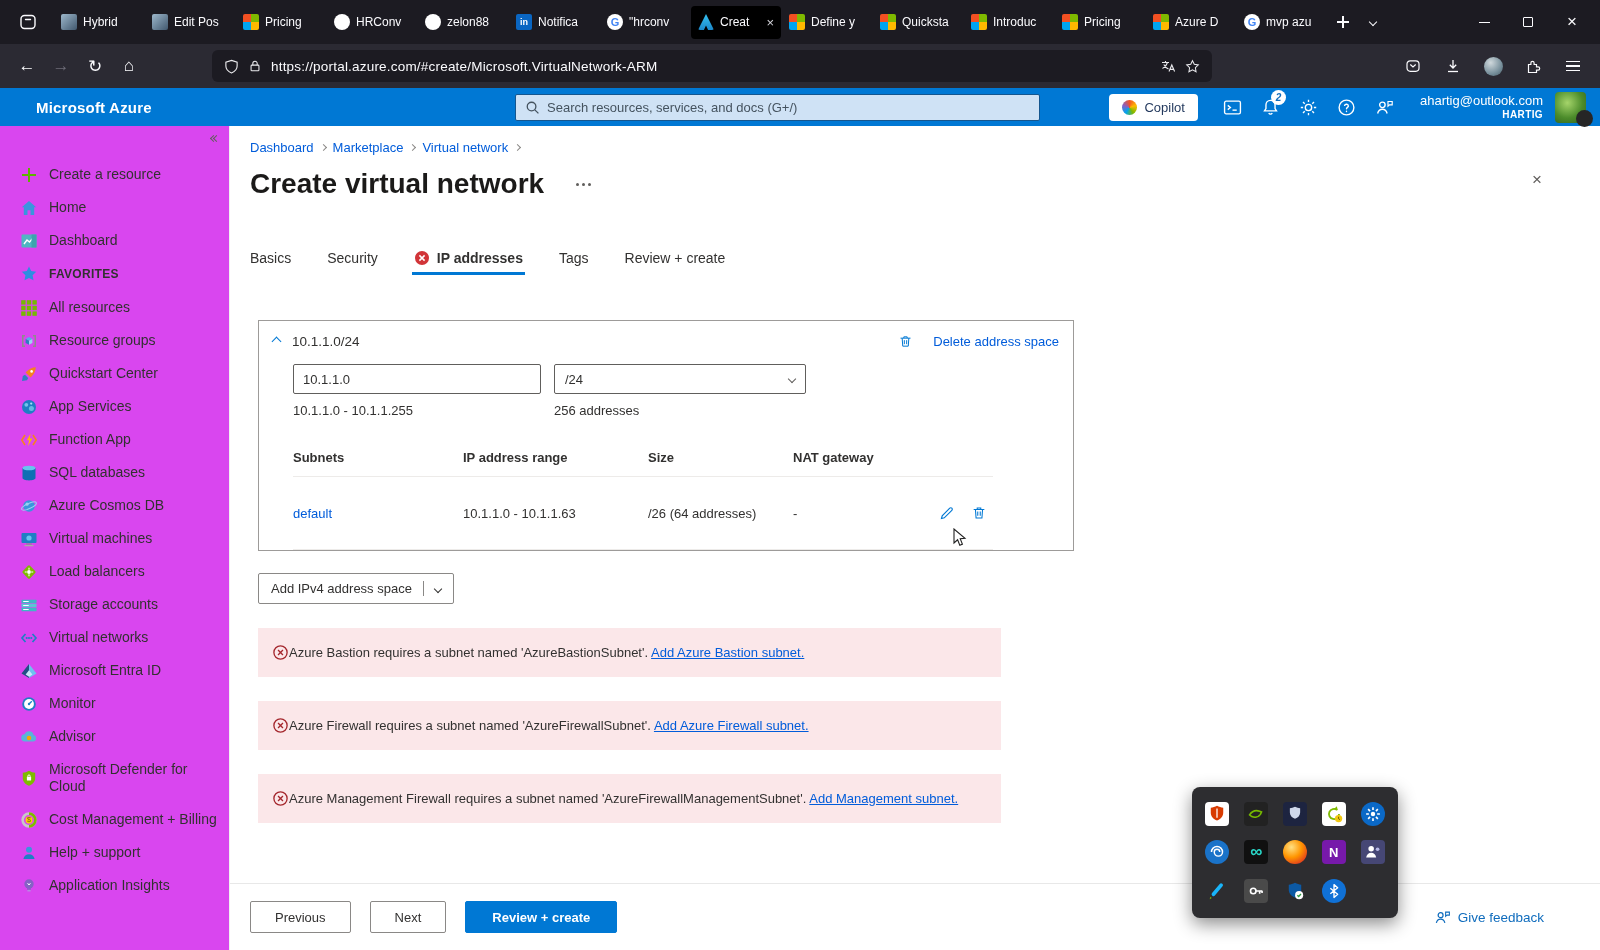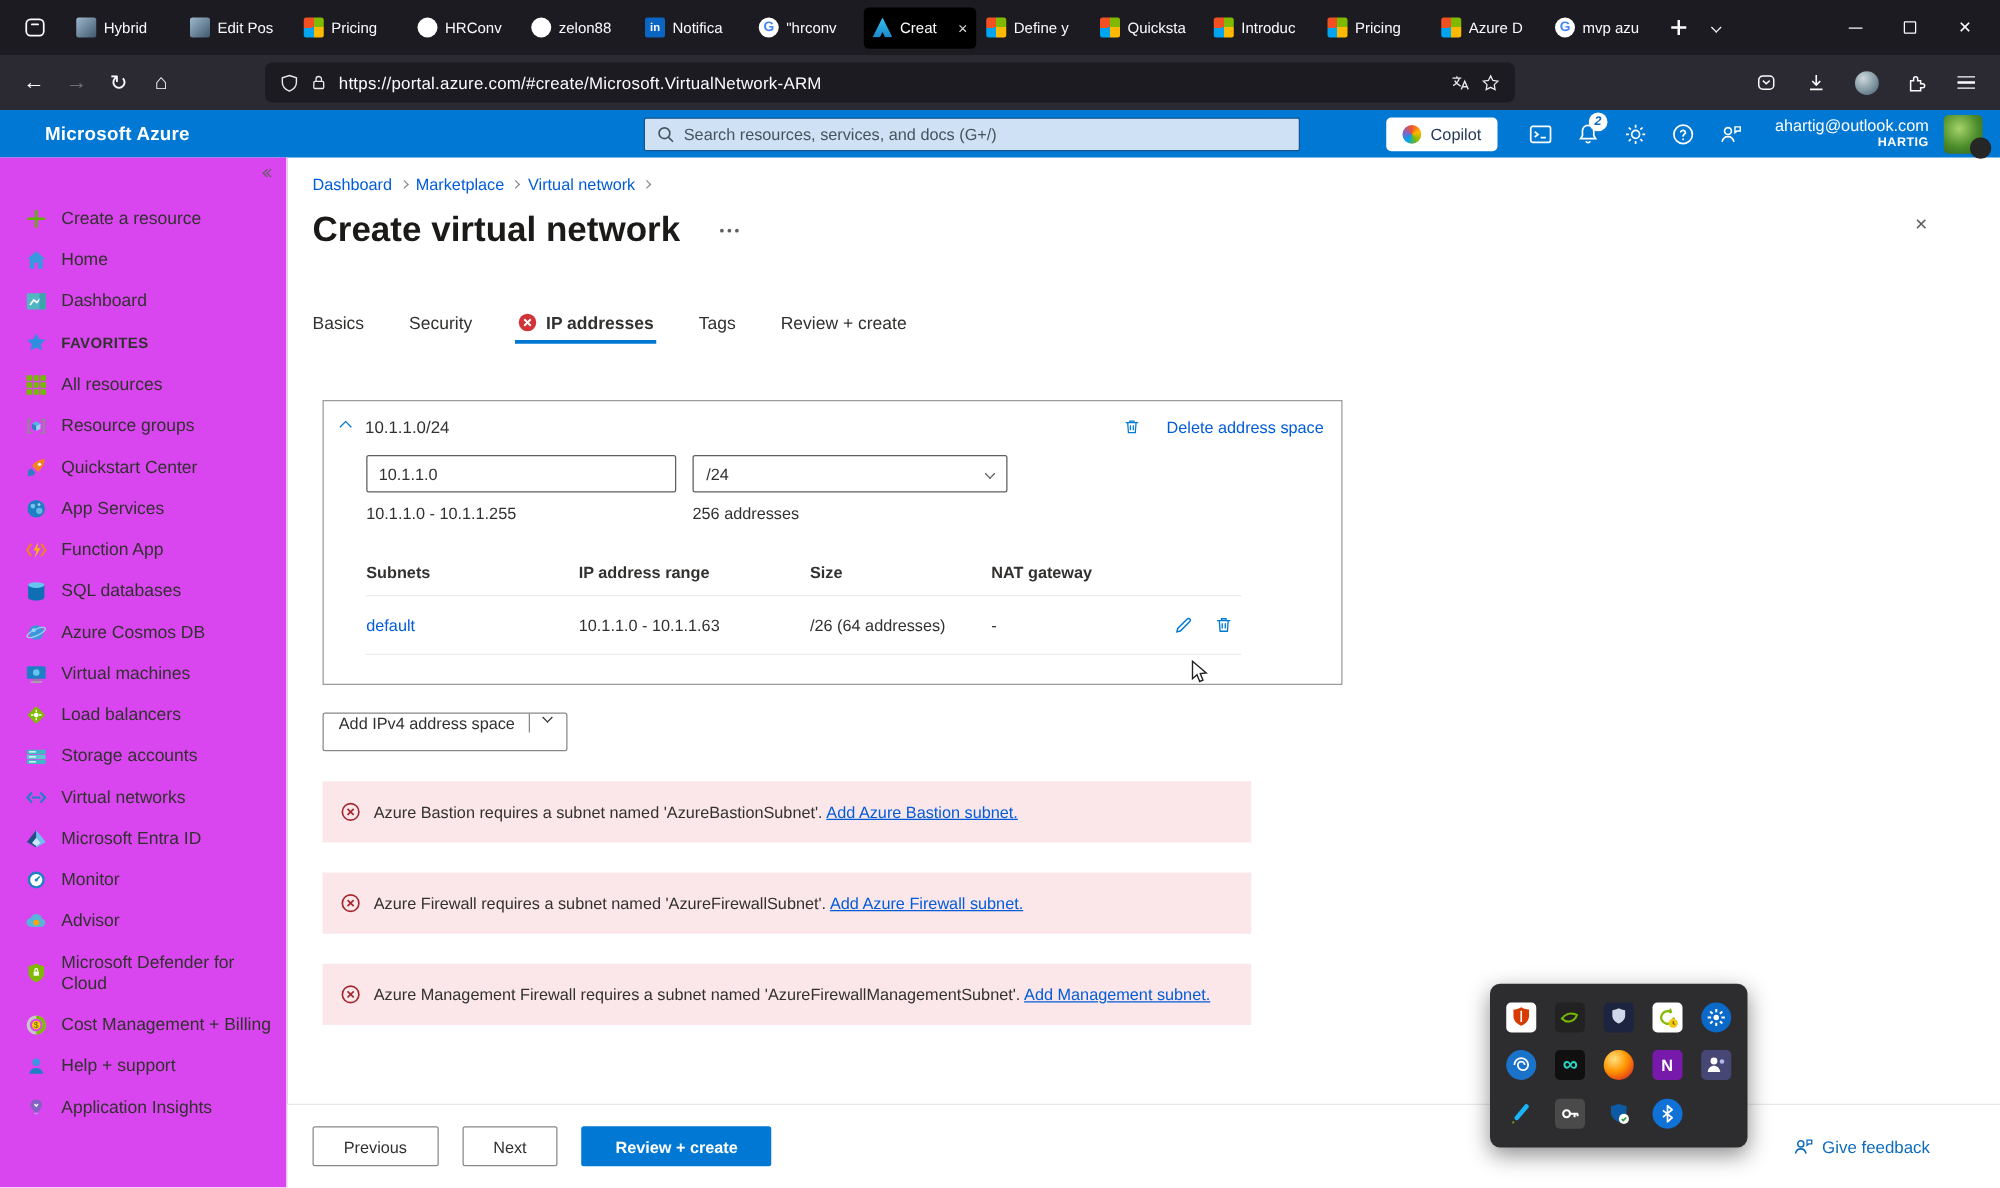--- a/index.html
+++ b/index.html
@@ -85,28 +85,28 @@
   .delete-link{margin-left:auto;display:flex;align-items:center;gap:20px;color:#015cda;cursor:pointer}
   .inputs-row{display:flex;gap:13px;margin:15px 0 0 20px}
   .txt-input{width:248px;height:30px;border:1px solid #605e5c;border-radius:2px;padding:0 9px;font-family:inherit;font-size:13px;color:#323130;outline:none}
   .fake-select{width:252px;height:30px;border:1px solid #605e5c;border-radius:2px;padding:0 10px;display:flex;align-items:center;cursor:pointer;color:#323130}
   .fake-select .chv{margin-left:auto;color:#605e5c;width:6px;height:6px}
   .info-row{display:flex;gap:13px;margin:9px 0 0 20px;color:#323130}
   .info-row span:first-child{width:248px}
   .subnet-table{margin:32px 0 0 20px;width:700px}
   .trow{display:grid;grid-template-columns:170px 185px 145px 125px 1fr;align-items:center}
   .thead{font-weight:700;font-size:13px;padding-bottom:11px}
-  .tbody-row{border-top:1px solid #edebe9;border-bottom:1px solid #edebe9;padding:15px 0}
+  .tbody-row{border-top:1px solid #edebe9;border-bottom:1px solid #edebe9;padding:28px 0}
   .subnet-link{color:#015cda;cursor:pointer}
   .row-actions{display:flex;gap:16px;justify-content:flex-end;padding-right:6px}
   .row-actions span{cursor:pointer}
-  .add-btn{margin:22px 0 0 8px;display:inline-flex;align-items:flex-start;height:31px;border:1px solid #8a8886;border-radius:2px;padding:0 12px;gap:11px;cursor:pointer;background:#fff}
+  .add-btn{margin:22px 0 0 8px;display:inline-flex;align-items:center;height:31px;border:1px solid #8a8886;border-radius:2px;padding:0 12px;gap:11px;cursor:pointer;background:#fff}
   .add-btn .divider{width:1px;height:15px;background:#8a8886}
   .add-btn .chv{width:6px;height:6px;color:#323130}
-  .alert{width:743px;margin:24px 0 0 8px;background:#fbe7e9;padding:16px 14px;display:flex;align-items:center;gap:10px;font-size:13px}
+  .alert{width:743px;margin:24px 0 0 8px;background:#fbe7e9;padding:16px 14px;display:flex;align-items:center;font-size:13px}
   .alert-link{color:#015cda;text-decoration:underline;cursor:pointer;margin-left:3px}
   .blade-footer{position:absolute;left:0;right:0;bottom:0;height:67px;border-top:1px solid #e8e8e8;background:#fff;display:flex;align-items:center;padding:0 20px;gap:19px}
   .btn{height:32px;border:1px solid #8a8886;background:#fff;border-radius:2px;padding:0 24px;font-size:13px;font-family:inherit;color:#323130;cursor:pointer}
   .btn.primary{background:#0078d4;border-color:#0078d4;color:#fff;font-weight:600;padding:0 26px}
   .feedback{margin-left:auto;margin-right:36px;display:flex;align-items:center;gap:7px;color:#0f6cbd;font-size:13.5px;cursor:pointer}
   
   .tray{position:absolute;left:1192px;top:787px;width:206px;height:131px;background:#2d2d30;border-radius:8px;box-shadow:0 6px 18px rgba(0,0,0,.45);display:grid;grid-template-columns:repeat(5,1fr);padding:8px 6px;z-index:50;place-items:center}
   .ti{width:24px;height:24px;display:flex;align-items:center;justify-content:center;border-radius:4px;cursor:pointer;font-size:15px}
   .cursor{position:absolute;left:952px;top:528px;z-index:60;pointer-events:none}
 </style>

